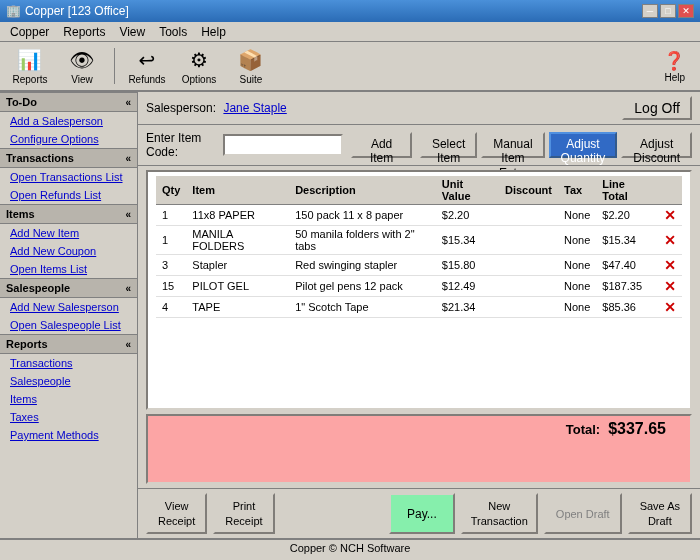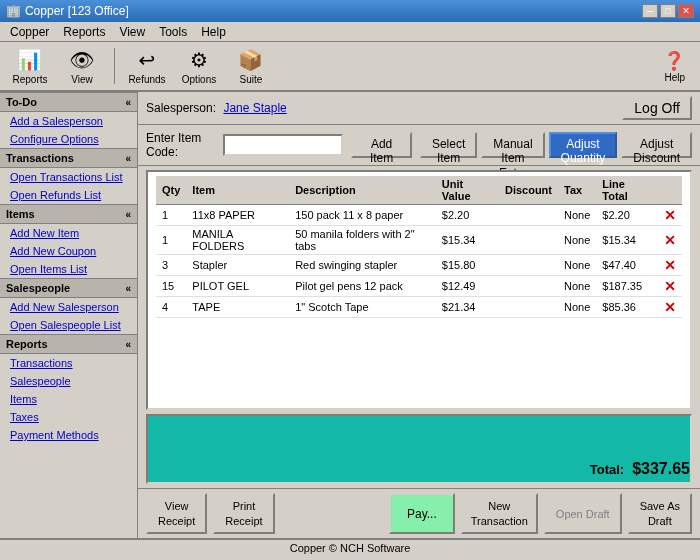--- a/index.html
+++ b/index.html
@@ -212,25 +212,25 @@
       font-size: 14px;
       background: none;
       border: none;
     }
 
     
     .memo-area {
       height: 70px;
       margin: 0 8px 4px 8px;
       border: 2px inset #d4d0c8;
-      background: #14b8a6;
-      display: flex;
-      align-items: flex-end;
+      background: #fca5a5;
+      display: flex;
+      align-items: flex-start;
       justify-content: flex-end;
-      padding: 4px 0;
+      padding: 4px 24px;
     }
     .total-section {
       display: flex;
       align-items: center;
       gap: 8px;
     }
     .total-label { font-size: 13px; font-weight: bold; }
     .total-amount { font-size: 16px; font-weight: bold; }
 
     

